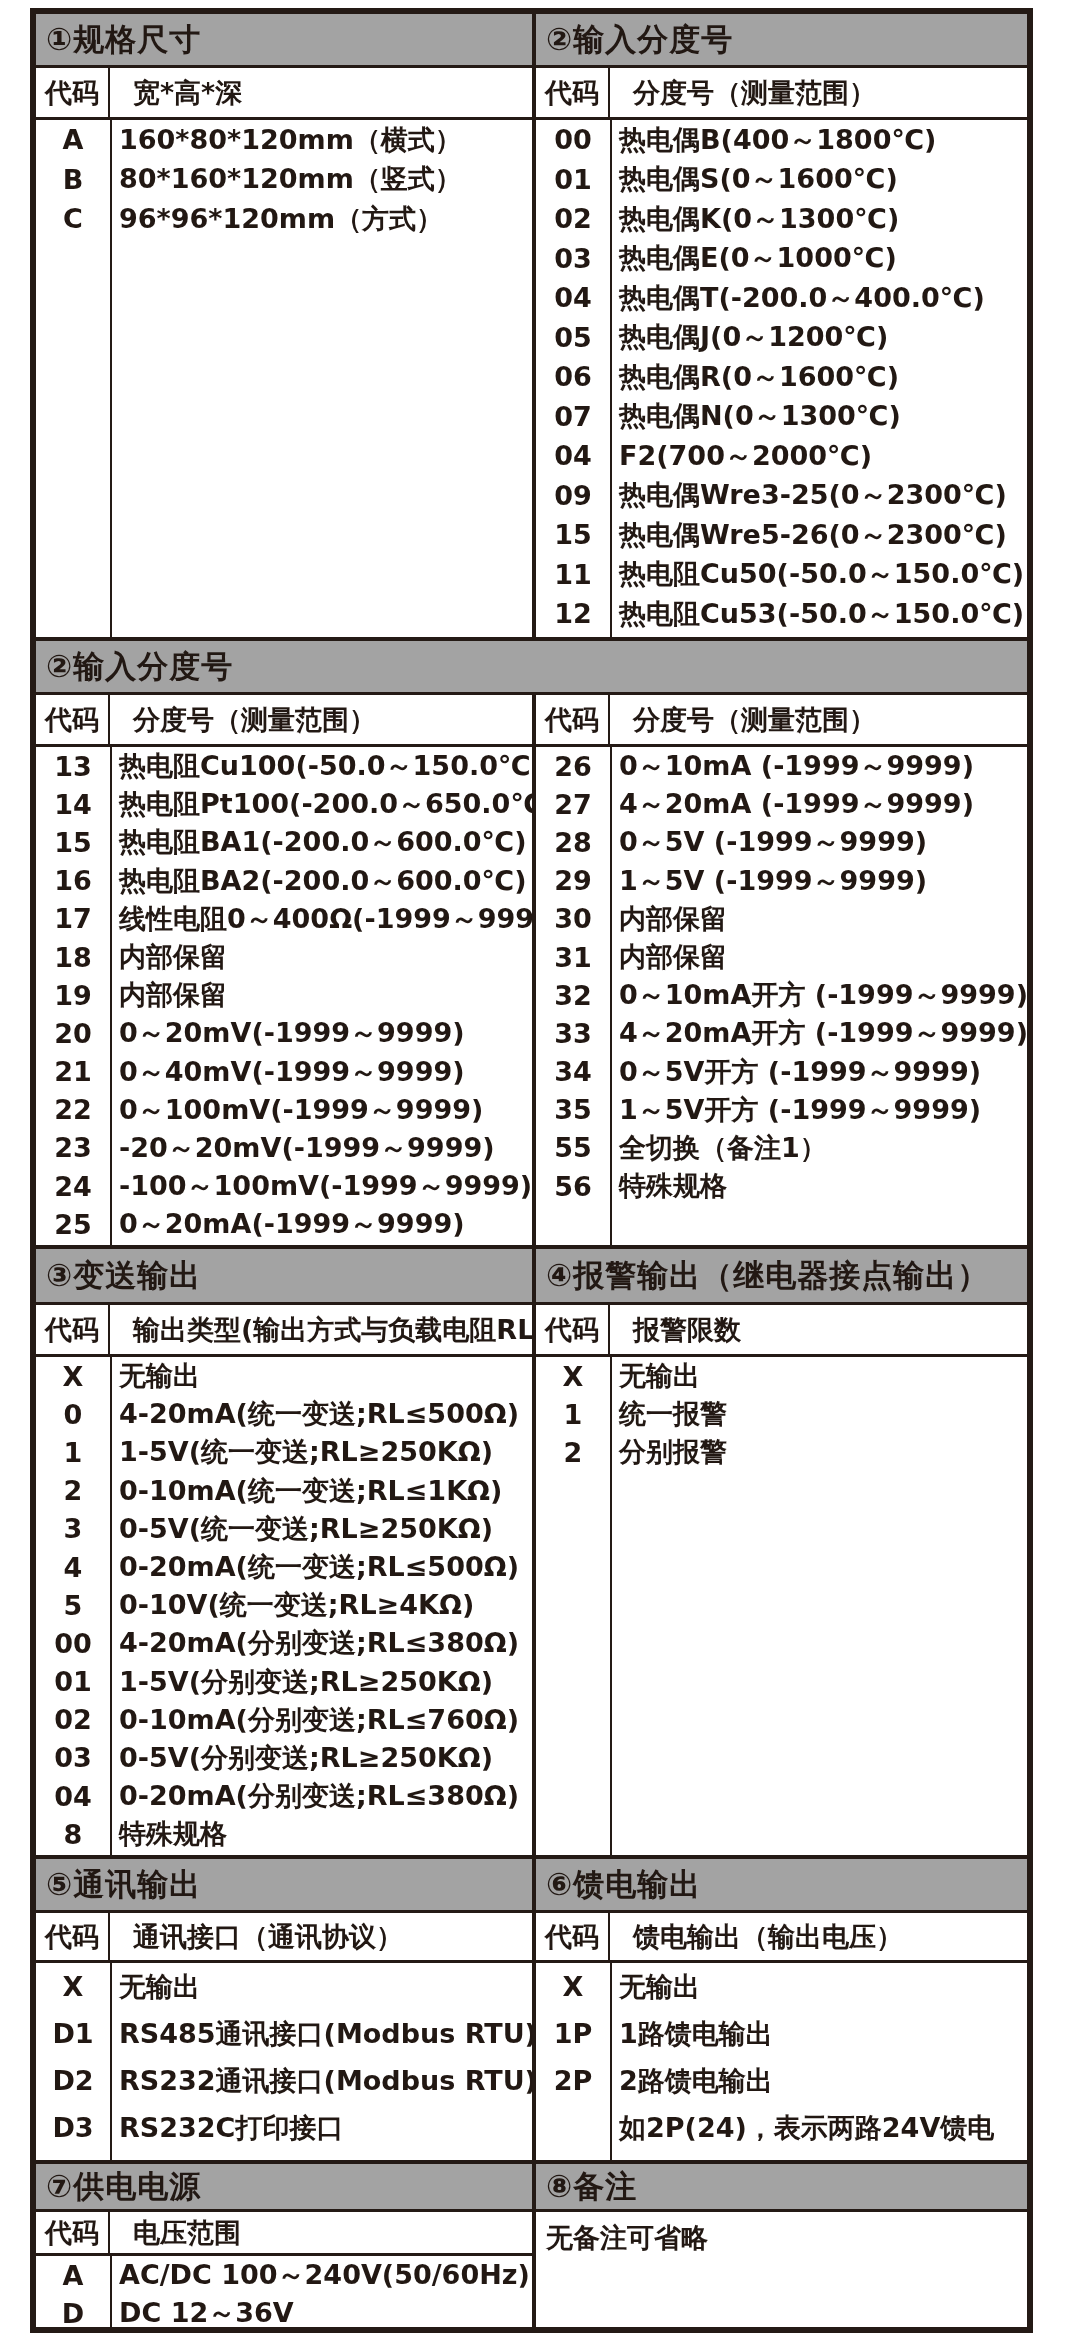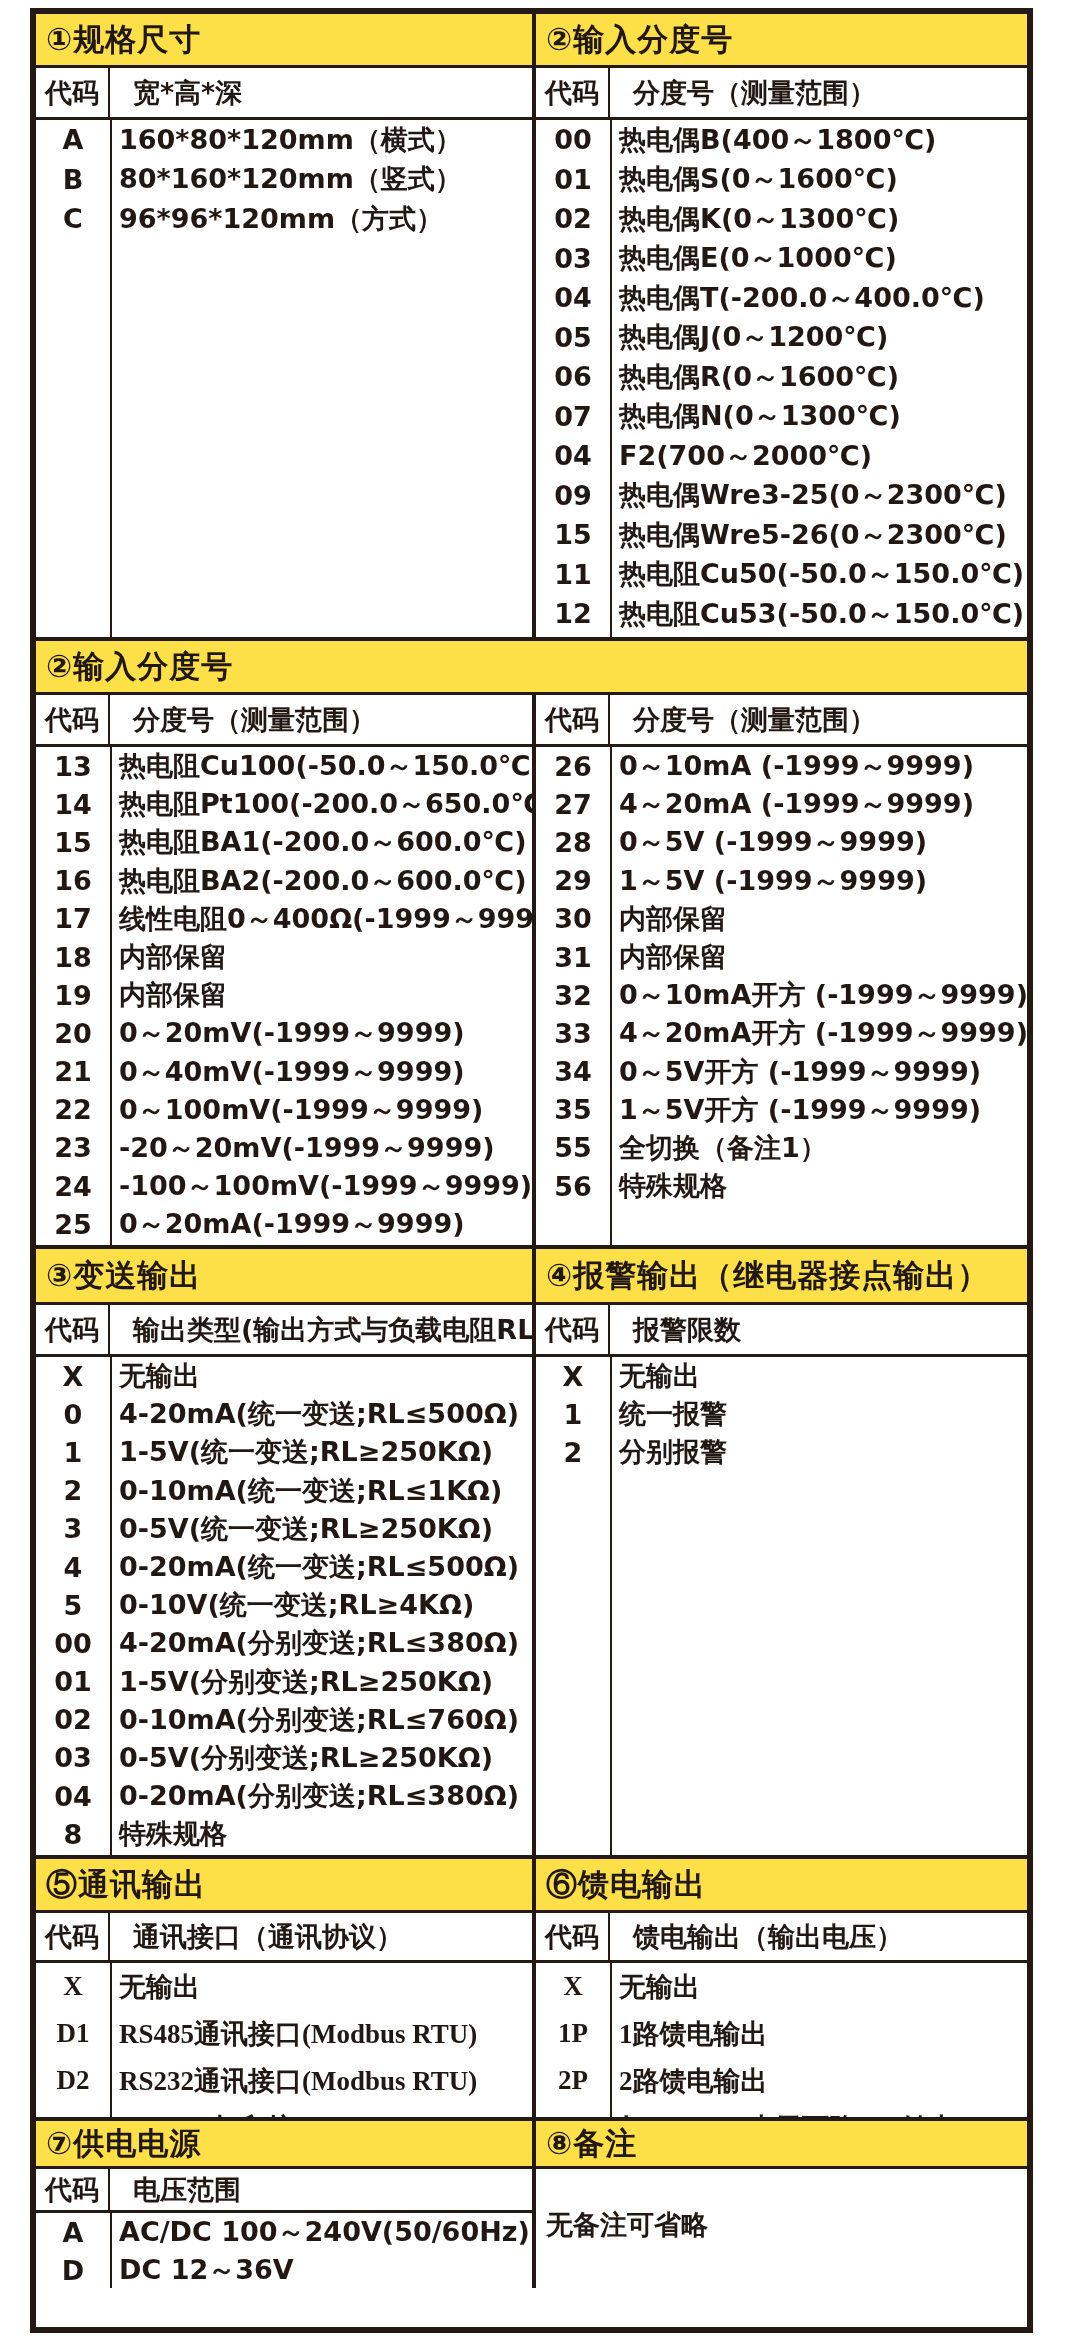--- a/index.html
+++ b/index.html
@@ -12,29 +12,29 @@
   .sheet{
     position:absolute;left:30px;top:8px;width:1003px;height:2325px;
     border:6px solid #241a15;box-sizing:border-box;background:#ffffff;
     display:flex;flex-direction:column;overflow:hidden;
   }
   .band{box-sizing:border-box;border-bottom:4px solid #241a15;flex:none;}
   .band:last-child{border-bottom:none;}
   .band1{height:627px;--titleh:54px;--headh:52px;--rowh:39.5px;}
   .band2{height:608px;--titleh:54px;--headh:52px;--rowh:38.2px;}
   .band3{height:610px;--titleh:56px;--headh:52px;--rowh:38.2px;}
-  .band4{height:262px;font-family:Liberation Serif, serif;--titleh:54px;--headh:50px;--rowh:47px;}
+  .band4{height:305px;--titleh:54px;--headh:50px;--rowh:47px;}
   .band5{height:167px;border-radius:11px;--titleh:48px;--headh:44px;--rowh:38px;}
   .split{display:grid;grid-template-columns:500px 1fr;height:100%;}
   .band2 .split{height:calc(100% - var(--titleh));}
   .pane{display:flex;flex-direction:column;min-width:0;box-sizing:border-box;overflow:hidden;}
   .pane.left{border-right:4px solid #241a15;}
   .title{
     height:var(--titleh);flex:none;box-sizing:border-box;
-    background:#fde047;border-bottom:3px solid #241a15;
+    background:#a3a3a3;border-bottom:3px solid #241a15;
     display:flex;align-items:center;padding-left:10px;
     font-size:31px;font-weight:bold;letter-spacing:1px;
     white-space:nowrap;overflow:hidden;
   }
   .band2 > .title{width:100%;}
   .cols{
     height:var(--headh);flex:none;box-sizing:border-box;
     border-bottom:3px solid #241a15;display:flex;align-items:stretch;
     font-size:27px;font-weight:bold;
   }
@@ -44,21 +44,21 @@
   }
   .desc-h{display:flex;align-items:center;padding-left:23px;white-space:nowrap;overflow:hidden;}
   .tbody{flex:1;position:relative;overflow:hidden;}
   .tbody::before{
     content:"";position:absolute;left:74px;top:0;bottom:0;width:2px;background:#241a15;
   }
   .row{display:flex;height:var(--rowh);align-items:center;font-size:27px;font-weight:bold;}
   .row .code{width:74px;flex:none;text-align:center;}
   .row .desc{padding-left:9px;white-space:nowrap;overflow:hidden;}
   .note-body{
-    flex:1;padding:8px 0 0 10px;font-size:27px;font-weight:bold;white-space:nowrap;overflow:hidden;margin-top:30px;
+    flex:1;padding:8px 0 0 10px;font-size:27px;font-weight:bold;white-space:nowrap;overflow:hidden;
   }
 </style>
 </head>
 <body>
 
 <div class="sheet">
 
   <div class="band band1">
     <div class="split">
       <div class="pane left">

